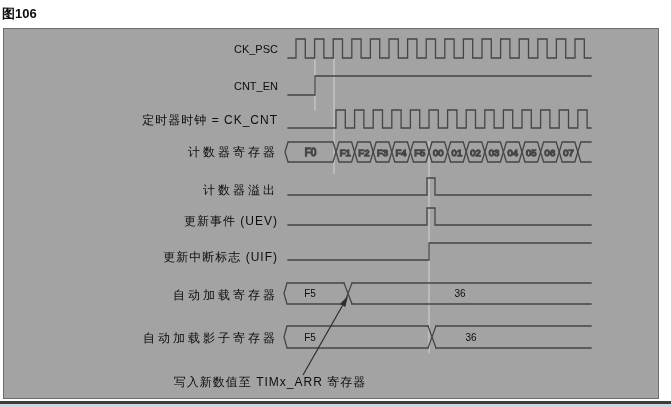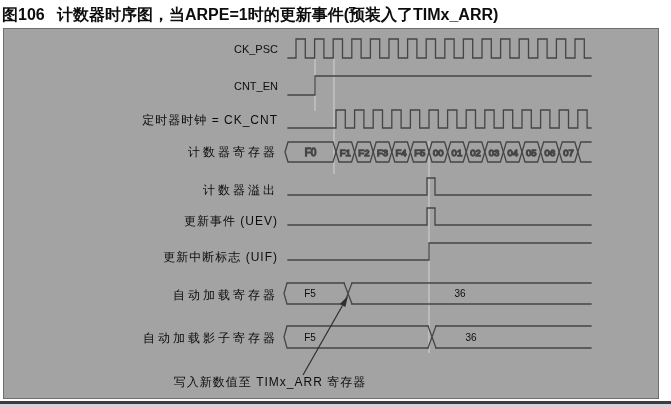--- a/index.html
+++ b/index.html
@@ -1,41 +1,40 @@
 <!DOCTYPE html>
 <html><head>
 <meta charset="utf-8">
 <style>
   html,body{margin:0;padding:0;}
   body{
     width:671px;height:407px;position:relative;background:#ffffff;
     font-family:"Liberation Sans", sans-serif;color:#111;overflow:hidden;
   }
-  .title{position:absolute;top:5px;left:2px;display:flex;font-weight:bold;font-size:16px;color:#0d0d0d;white-space:nowrap;}
+  .title{position:absolute;top:5px;left:2px;display:flex;font-weight:bold;font-size:13px;color:#0d0d0d;white-space:nowrap;}
   .title .fig{width:55px;flex:0 0 55px;}
   .diagram{position:absolute;left:3px;top:28px;width:654px;height:369px;border:1px solid #6e6e6e;background:#a3a3a3;}
   svg{display:block;}
   svg text{font-size:11px;fill:#0d0d0d;}
   svg text.cjk{font-size:12px;letter-spacing:1px;}
   svg text.cjk-wide{font-size:12px;letter-spacing:3px;}
   svg text.busval{font-size:9.5px;}
   svg text.note{font-size:12px;letter-spacing:1px;}
   .wave{stroke:#454545;stroke-width:1.3;fill:none;stroke-linejoin:miter;stroke-linecap:square;}
   .ref{stroke:#d2d2d2;stroke-width:1;fill:none;}
   .arrowline{stroke:#2e2e2e;stroke-width:1.2;fill:none;}
   .arrowhead{fill:#2e2e2e;stroke:none;}
   .rule{position:absolute;left:0;top:401px;width:671px;height:3px;background:#3d3d3d;}
   .strip{position:absolute;left:0;top:404px;width:671px;height:3px;background:#ccd6df;}
 </style>
 </head>
 <body>
 
 <div class="title">
   <span class="fig">图106</span>
-  <span>计数器时序图，当ARPE=1时的更新事件(预装入了TIMx_ARR)</span>
 </div>
 
 <div class="diagram">
   <svg width="654" height="369" viewBox="0 0 654 369" xmlns="http://www.w3.org/2000/svg">
 
     <line class="ref" x1="311" y1="30" x2="311" y2="82"></line>
     <line class="ref" x1="330" y1="30" x2="330" y2="145"></line>
     <line class="ref" x1="425" y1="112" x2="425" y2="324"></line>
 
     <text x="274" y="24" text-anchor="end">CK_PSC</text>

